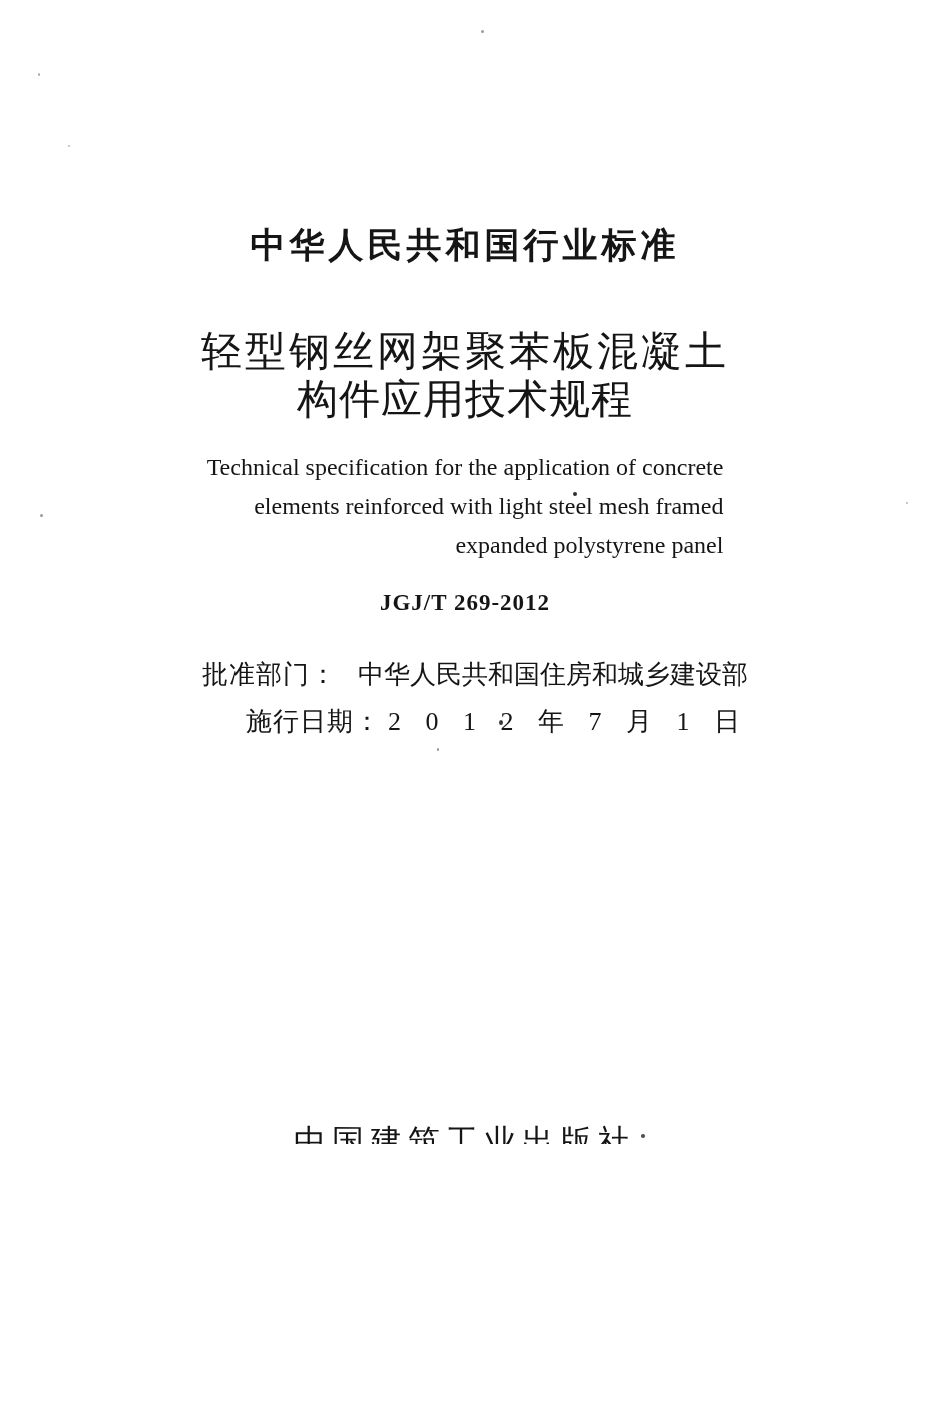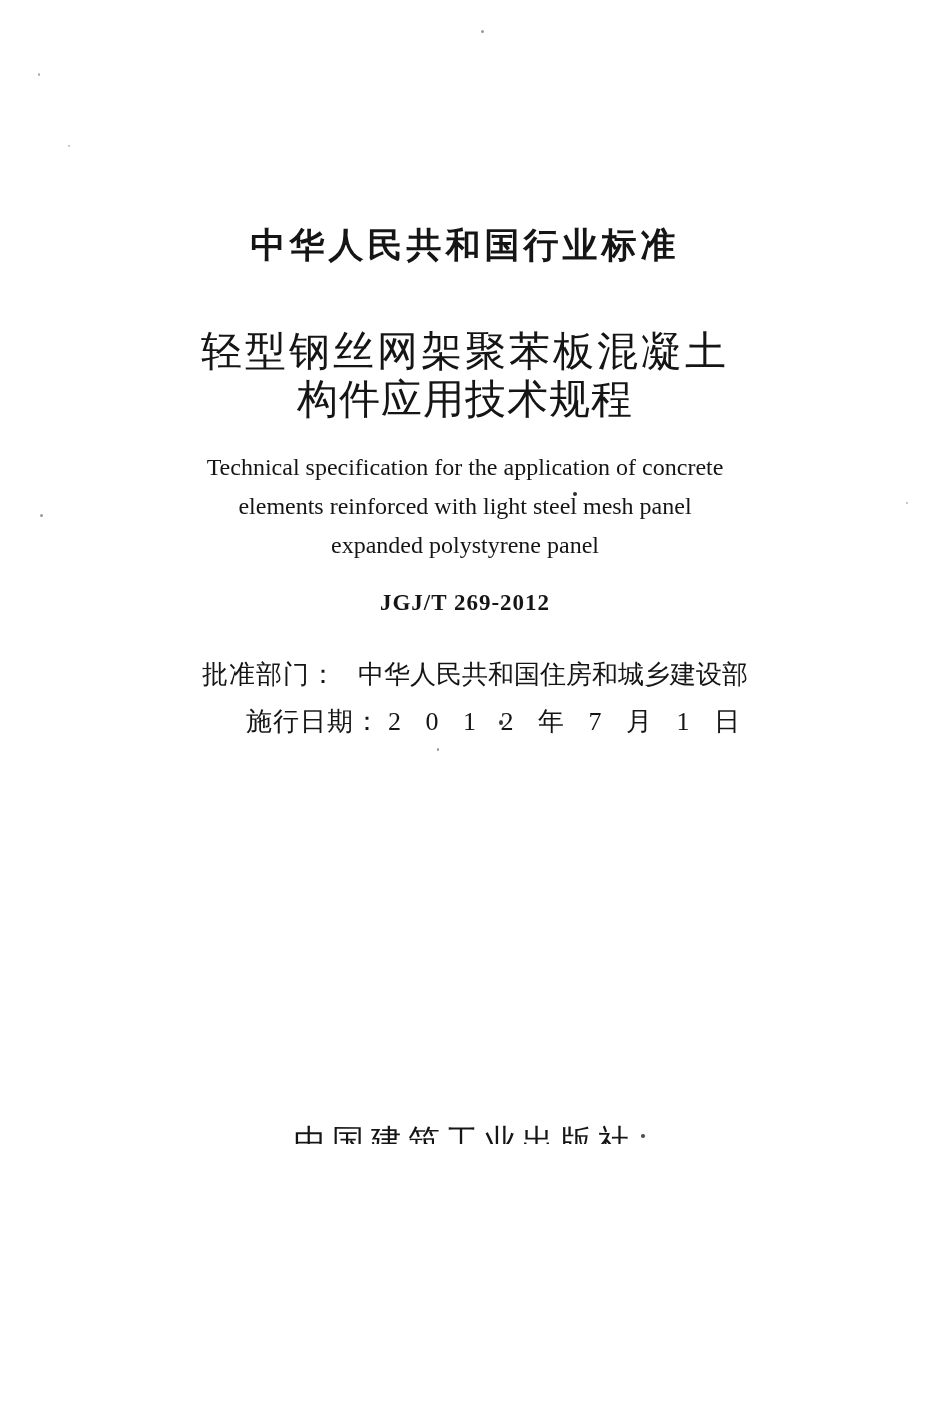--- a/index.html
+++ b/index.html
@@ -42,21 +42,21 @@
     font-family: "Liberation Serif", "DejaVu Serif", serif;
     font-size: 41px;
     letter-spacing: 1px;
   }
   
   .en-title {
     top: 448px;
     font-family: "Liberation Serif", "DejaVu Serif", serif;
     font-size: 24px;
     line-height: 39px;
-    text-align: center;
+    text-align: right;
   }
   
   .standard-code {
     top: 590px;
     font-family: "Liberation Serif", "DejaVu Serif", serif;
     font-size: 23px;
     font-weight: bold;
     letter-spacing: 1px;
   }
   
@@ -120,21 +120,21 @@
 <div class="sheet">
 
   <div class="centered category-heading">中华人民共和国行业标准</div>
 
   <div class="centered cn-title-1">轻型钢丝网架聚苯板混凝土</div>
 
   <div class="centered cn-title-2">构件应用技术规程</div>
 
   <div class="centered en-title">
     <div>Technical specification for the application of concrete</div>
-    <div>elements reinforced with light steel mesh panel</div>
+    <div>elements reinforced with light steel mesh framed</div>
     <div>expanded polystyrene panel</div>
   </div>
 
   <div class="centered standard-code">JGJ/T 269-2012</div>
 
   <div class="meta-block">
     <div class="meta-row">
       <span class="meta-label">批准部门：</span>
       <span class="meta-value">中华人民共和国住房和城乡建设部</span>
     </div>

